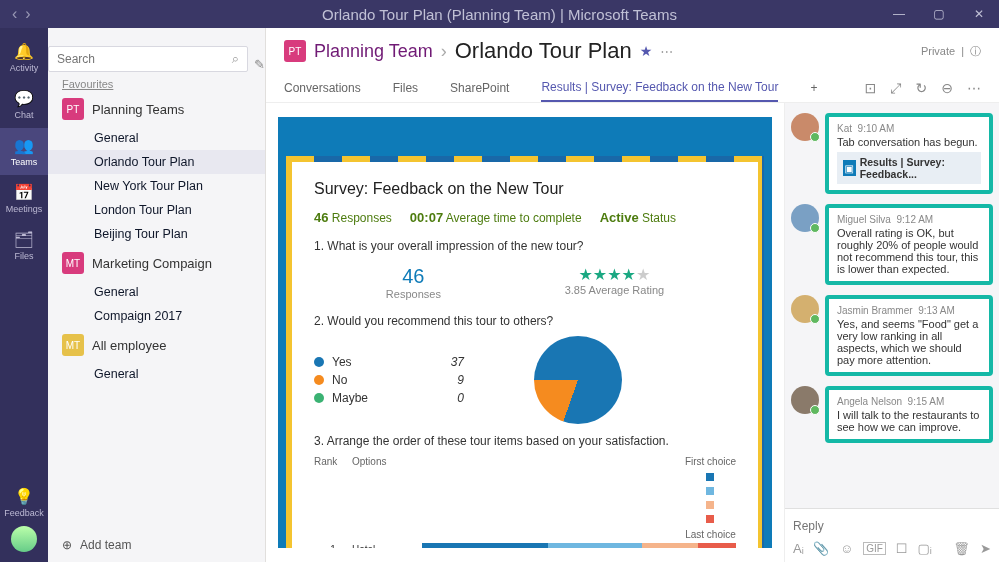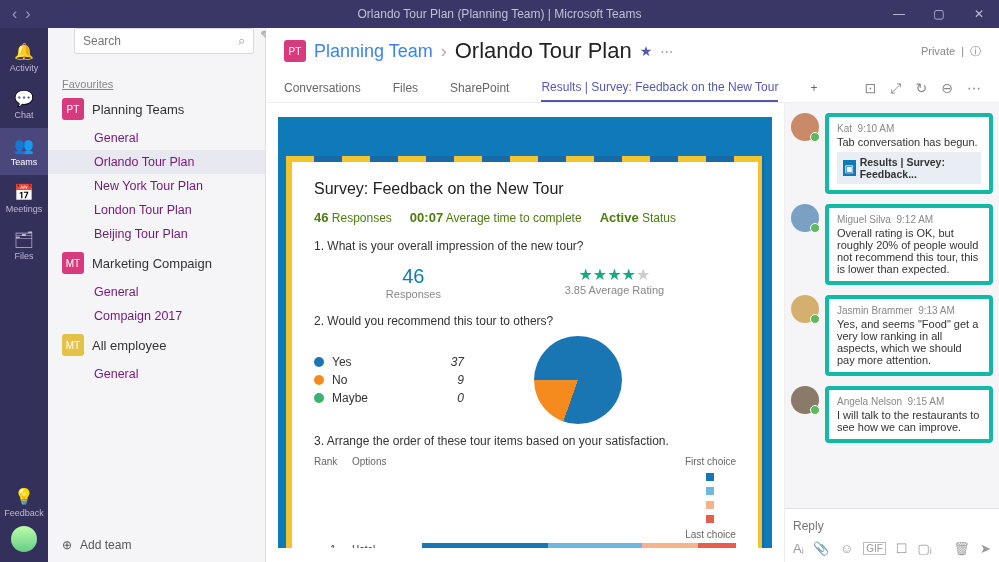--- a/index.html
+++ b/index.html
@@ -2,52 +2,52 @@
 <html><head>
 <meta charset="utf-8">
 <style>
 * { margin: 0; padding: 0; box-sizing: border-box; }
 body { font-family: "Segoe UI", Arial, sans-serif; font-size: 13px; color: #333; background: #f3f2f1; width: 999px; height: 562px; overflow: hidden; }
 
 
 .titlebar { height: 28px; background: #3a3766; color: #c0c0d5; display: flex; align-items: center; position: relative; }
 .titlebar .nav { display: flex; gap: 8px; margin-left: 12px; }
 .titlebar .nav span { font-size: 16px; cursor: pointer; opacity: .7; }
-.titlebar .title { position: absolute; left: 50%; transform: translateX(-50%); font-size: 12px; text-align: right; }
+.titlebar .title { position: absolute; left: 50%; transform: translateX(-50%); font-size: 15px; text-align: right; }
 .titlebar .wincontrols { margin-left: auto; display: flex; }
 .titlebar .wincontrols span { width: 40px; text-align: center; cursor: pointer; font-size: 12px; }
 
 .shell { display: flex; height: calc(562px - 28px); }
 
 
 .rail { width: 48px; background: #33305c; color: #bdbad4; display: flex; flex-direction: column; align-items: center; padding-top: 6px; }
 .rail .item { width: 48px; padding: 8px 0; text-align: center; cursor: pointer; font-size: 9px; }
 .rail .item.active { background: #4a477d; color: #fff; }
 .rail .item .i { font-size: 16px; display: block; margin-bottom: 2px; }
 .rail .spacer { flex: 1; }
 .rail .avatar { width: 26px; height: 26px; border-radius: 50%; background: linear-gradient(#bfa,#6c8); margin-bottom: 10px; }
 
 
 .sidebar { width: 218px; background: #f5f5f7; border-right: 1px solid #e1dfdd; display: flex; flex-direction: column; }
-.searchrow { height: 44px; display: flex; align-items: flex-start; padding: 0 26px; gap: 6px; }
+.searchrow { height: 44px; display: flex; align-items: flex-end; padding: 0 0; gap: 6px; }
 .searchbox { flex: 1; display: flex; align-items: center; border: 1px solid #d8d8e0; border-radius: 2px; padding: 4px 8px; background: #fff; }
 .searchbox input { border: none; outline: none; font-size: 12px; flex: 1; color: #666; }
 .sidebar .section { font-size: 11px; color: #888; padding: 6px 14px 2px; text-decoration: underline; }
 .team { display: flex; align-items: center; gap: 8px; padding: 6px 14px; cursor: pointer; }
 .team .sq { width: 22px; height: 22px; border-radius: 3px; color: #fff; font-size: 10px; display: flex; align-items: center; justify-content: center; }
-.chan { padding: 5px 14px 5px 46px; cursor: pointer; font-size: 12.5px; color: #701a75; }
+.chan { padding: 5px 14px 5px 46px; cursor: pointer; font-size: 12.5px; color: #0f172a; }
 .chan.active { background: #e8e8f0; }
 .addteam { margin-top: auto; padding: 10px 14px; font-size: 12px; color: #555; display: flex; align-items: center; gap: 8px; cursor: pointer; }
 
 
 .main { flex: 1; display: flex; flex-direction: column; background: #fff; }
 .header { padding: 10px 18px 0; border-bottom: 1px solid #eee; }
 .crumbs { display: flex; align-items: center; gap: 8px; }
 .crumbs .sq2 { width: 22px; height: 22px; border-radius: 3px; background: #d83b7d; color: #fff; font-size: 10px; display: flex; align-items: center; justify-content: center; }
-.crumbs .teamname { font-size: 18px; color: #3b82f6; }
+.crumbs .teamname { font-size: 18px; color: #701a75; }
 .crumbs .chev { color: #aaa; font-size: 18px; }
 .crumbs .channame { font-size: 22px; font-weight: 400; color: #222; }
 .crumbs .star { color: #5558af; font-size: 14px; }
 .crumbs .right { margin-left: auto; font-size: 11px; color: #888; display: flex; align-items: center; gap: 6px; }
 .tabs { display: flex; gap: 32px; margin-top: 10px; font-size: 12px; color: #666; align-items: center; }
 .tabs .tab { padding: 6px 0; cursor: pointer; }
 .tabs .tab.active { color: #5558af; border-bottom: 2px solid #5558af; }
 .tabs .actions { margin-left: auto; display: flex; gap: 14px; color: #888; font-size: 14px; }
 .content { flex: 1; display: flex; overflow: hidden; }
 

